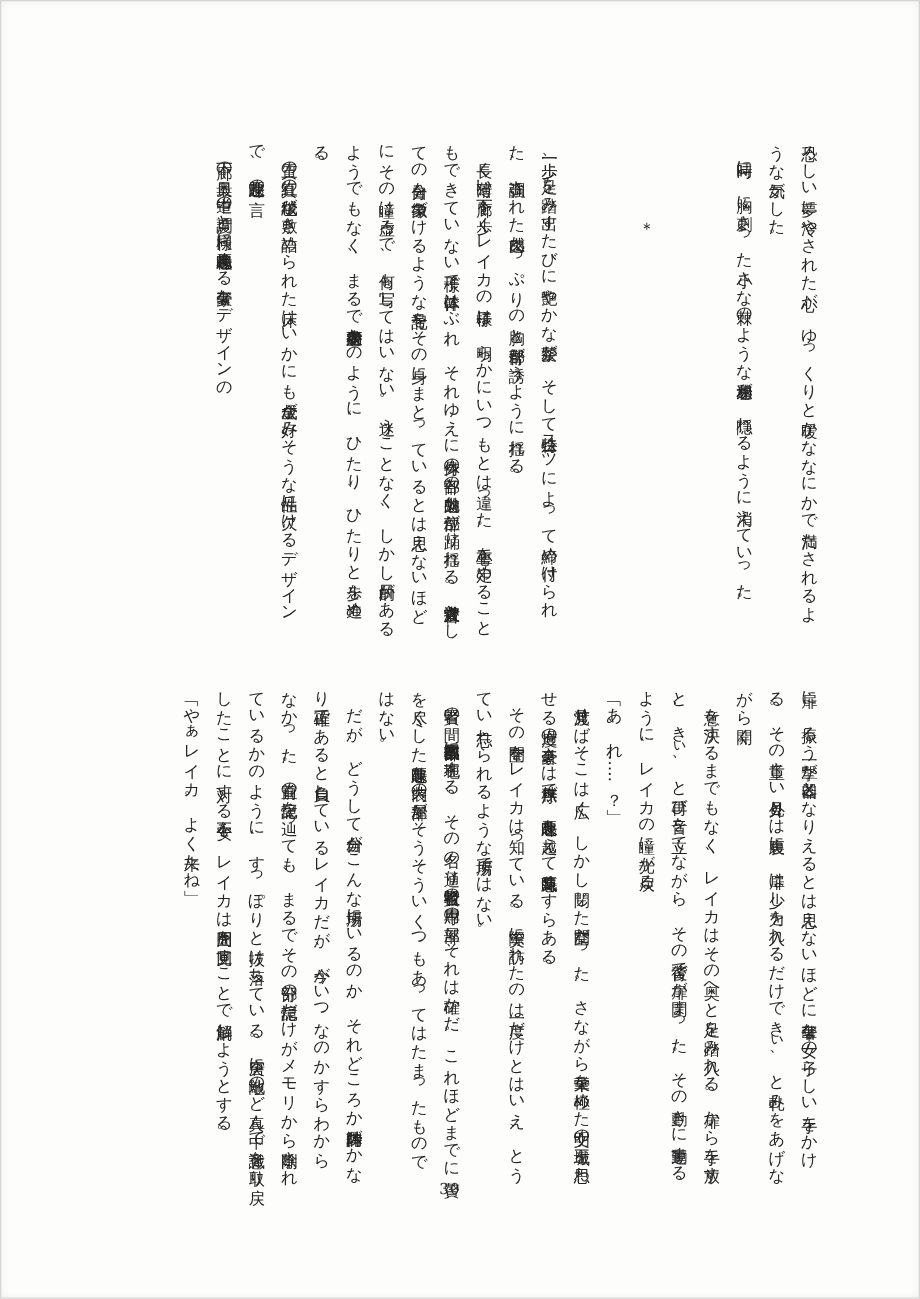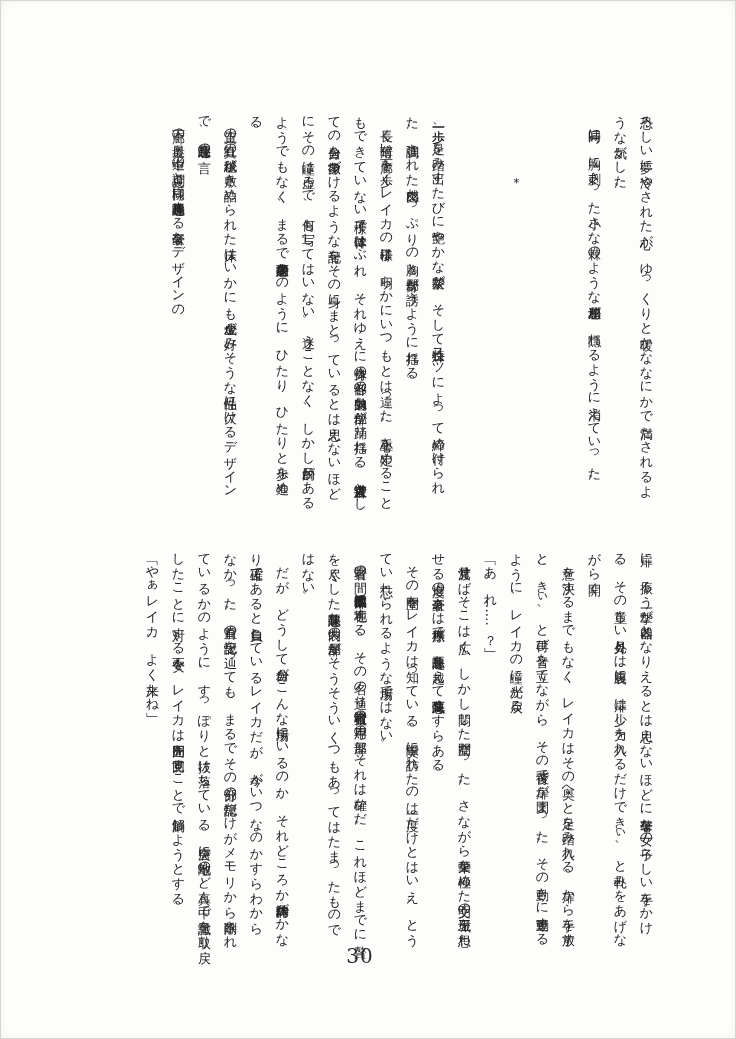--- a/index.html
+++ b/index.html
@@ -44,21 +44,21 @@
     margin-block-start: 52px; 
     margin-block-end: 52px;   
     text-indent: 62px;        
   }
   .page-number {
     position: absolute;
     top: 943px;
     left: 0;
     right: 16px;
     text-align: center;
-    font-size: 20px;
+    font-size: 12px;
     letter-spacing: 1px;
     color: #2a2a2a;
   }
 </style>
 </head>
 <body>
 
 <div class="page">
 
   <section class="text-block upper">

